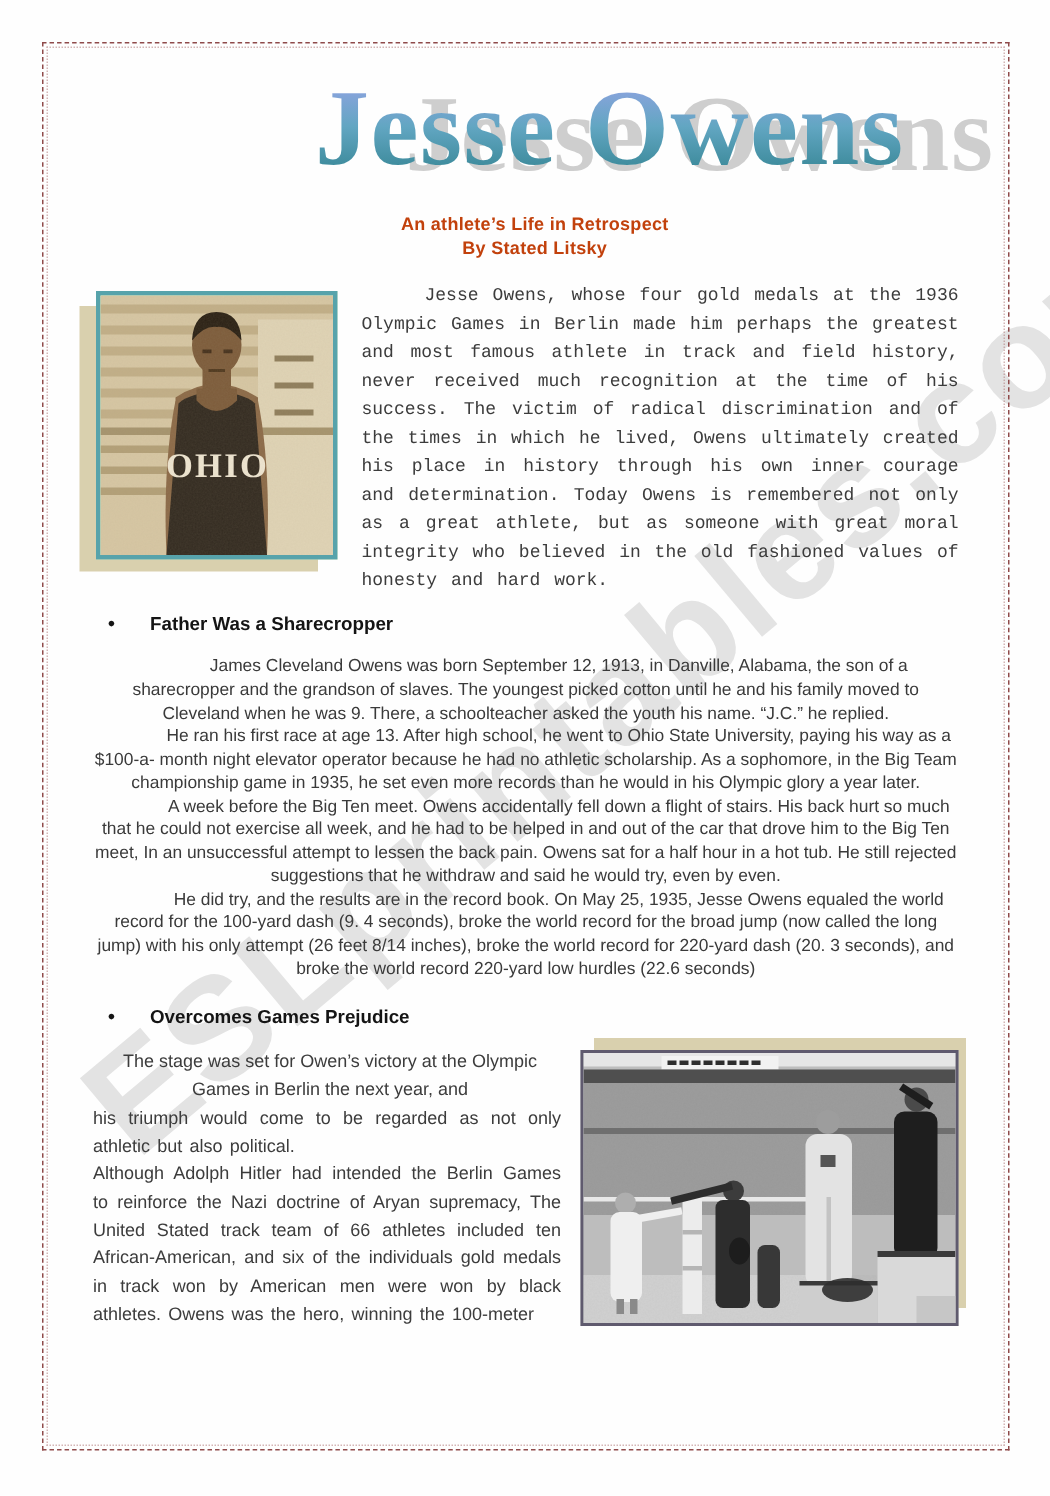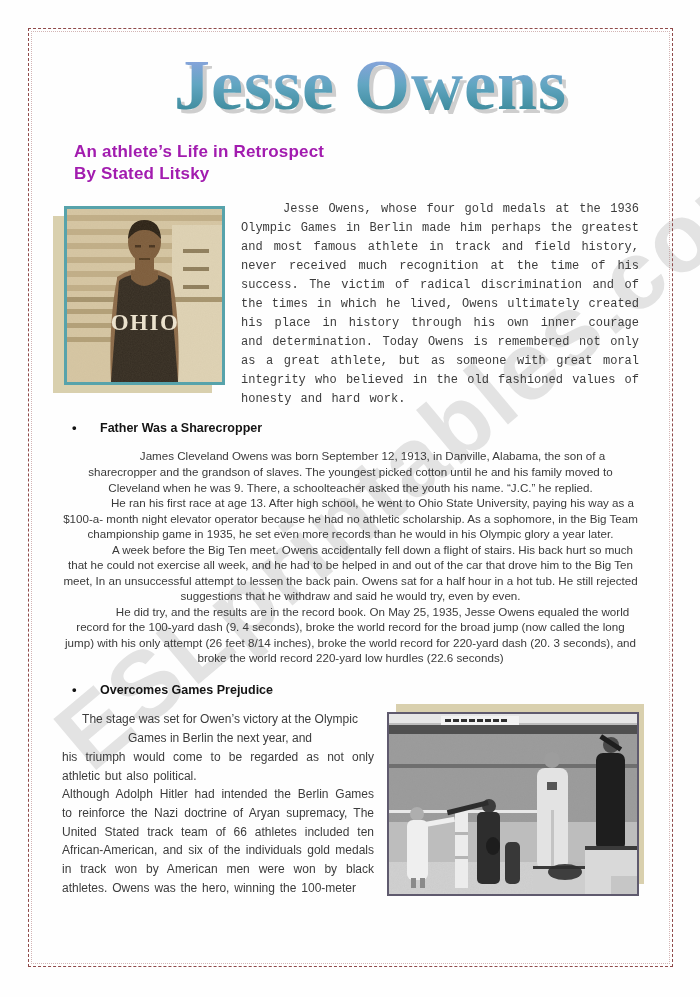--- a/index.html
+++ b/index.html
@@ -10,26 +10,26 @@
   .border-frame::before{content:"";position:absolute;inset:2px;border:1px dotted #b07a7a;opacity:.55;}
   .watermark{position:absolute;left:34px;top:706px;transform:rotate(-40deg);transform-origin:0 0;
         font-size:97px;font-weight:bold;letter-spacing:2px;white-space:nowrap;
         color:rgba(122,122,122,0.20);z-index:1;pointer-events:none;
         font-family:"Liberation Sans",sans-serif;}
   .content{position:absolute;left:28px;top:28px;right:27px;bottom:30px;z-index:2;
         padding:12px 34px 0 34px;box-sizing:border-box;}
   
   .title-wrap{position:relative;height:92px;margin-top:8px;}
   .title{font-family:"Liberation Serif",serif;font-size:72px;font-weight:bold;line-height:1.05;
-        text-align:left;padding-left:112px;white-space:nowrap;letter-spacing:1px;}
+        text-align:center;padding-left:112px;white-space:nowrap;letter-spacing:1px;}
   .title.shadow{position:absolute;left:4px;top:4px;width:100%;color:rgba(135,135,135,0.40);}
   .title.grad{position:relative;
         background:linear-gradient(180deg,#9aa2e8 0%,#62a6c2 48%,#2d7f8b 100%);
         -webkit-background-clip:text;background-clip:text;color:transparent;}
-  .subtitle,.byline{text-align:left;font-weight:bold;font-size:17px;color:#a21caf;
+  .subtitle,.byline{text-align:center;font-weight:bold;font-size:12px;color:#c2410c;
         letter-spacing:.2px;padding-left:12px;}
   .subtitle{margin-top:2px;}
   .byline{margin-top:2px;}
   
   .intro{margin-top:16px;}
   .photo1{float:left;width:155px;height:173px;margin:6px 16px 6px 2px;
         border:3px solid #57a3ab;box-shadow:-12px 9px 0 -1px #d9d0ae;background:#fef9c3;}
   .photo1 svg,.photo2 svg{display:block;width:100%;height:100%;}
   p{margin:0;text-align:center;}
   .p-intro{text-align:justify;text-indent:42px;font-size:12px;line-height:1.58;word-spacing:2px;font-family:Liberation Mono, monospace;}

